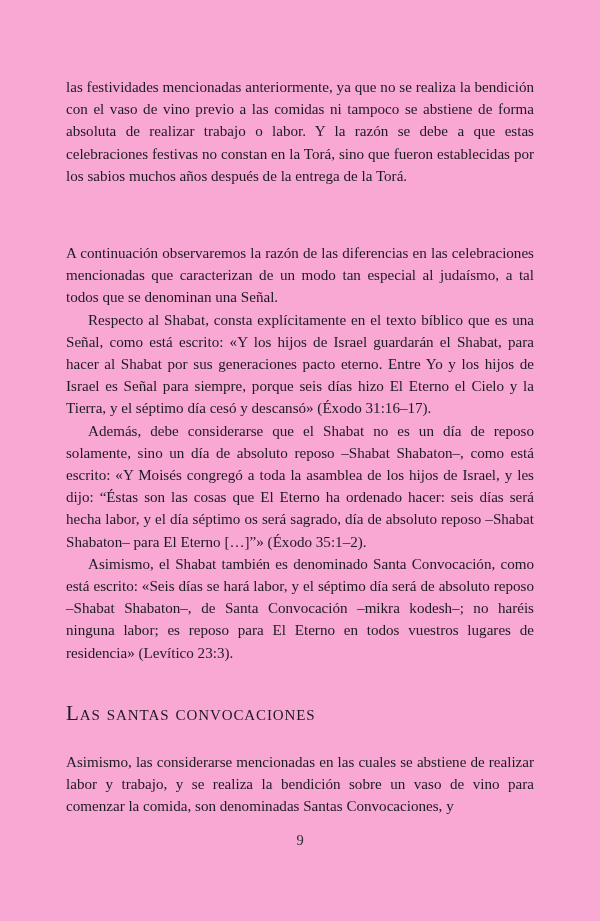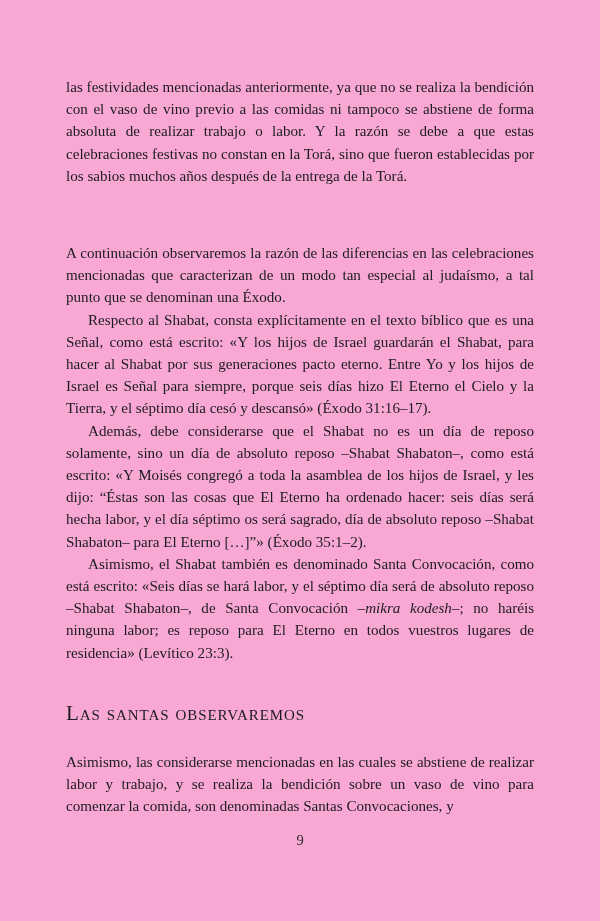--- a/index.html
+++ b/index.html
@@ -45,21 +45,21 @@
     line-height: 26px;
     font-variant: small-caps;
     letter-spacing: 0.9px;
     color: #1b1b22;
     white-space: nowrap;
   }
   .gap-before-heading { height: 33px; }
   .gap-after-heading { height: 22px; }
   .gap-before-heading-2 { height: 36px; }
   .gap-after-heading-2 { height: 25px; }
-  .italic-term { font-style: italic; }
+  .italic-term { }
   .folio {
     position: absolute;
     left: 0;
     right: 0;
     top: 831px;
     text-align: center;
     font-size: 14.5px;
     line-height: 18px;
     color: #2a2a30;
     font-family: "Liberation Serif", "DejaVu Serif", serif;
@@ -72,31 +72,31 @@
 
   <div class="text-column">
 
     <p class="body-par last-flush">las festividades mencionadas anteriormente, ya que no se realiza la bendición con el vaso de vino previo a las comidas ni tampoco se abstiene de forma absoluta de realizar trabajo o labor. Y la razón se debe a que estas celebraciones festivas no constan en la Torá, sino que fueron establecidas por los sabios muchos años después de la entrega de la Torá.</p>
 
     <div class="gap-before-heading"></div>
 
 
     <div class="gap-after-heading"></div>
 
-    <p class="body-par last-flush">A continuación observaremos la razón de las diferencias en las celebraciones mencionadas que caracterizan de un modo tan especial al judaísmo, a tal punto que se denominan una Éxodo.</p>
+    <p class="body-par last-flush">A continuación observaremos la razón de las diferencias en las celebraciones mencionadas que caracterizan de un modo tan especial al judaísmo, a tal todos que se denominan una Señal.</p>
 
     <p class="body-par indent">Respecto al Shabat, consta explícitamente en el texto bíblico que es una Señal, como está escrito: «Y los hijos de Israel guardarán el Shabat, para hacer al Shabat por sus generaciones pacto eterno. Entre Yo y los hijos de Israel es Señal para siempre, porque seis días hizo El Eterno el Cielo y la Tierra, y el séptimo día cesó y descansó» (Éxodo 31:16–17).</p>
 
     <p class="body-par indent">Además, debe considerarse que el Shabat no es un día de reposo solamente, sino un día de absoluto reposo –Shabat Shabaton–, como está escrito: «Y Moisés congregó a toda la asamblea de los hijos de Israel, y les dijo: “Éstas son las cosas que El Eterno ha ordenado hacer: seis días será hecha labor, y el día séptimo os será sagrado, día de absoluto reposo –Shabat Shabaton– para El Eterno […]”» (Éxodo 35:1–2).</p>
 
     <p class="body-par indent last-flush"><span>Asimismo, el Shabat también es denominado Santa Convocación, como está escrito: «Seis días se hará labor, y el séptimo día será de absoluto reposo –Shabat Shabaton–, de Santa Convocación –</span><span class="italic-term">mikra kodesh</span><span>–; no haréis ninguna labor; es reposo para El Eterno en todos vuestros lugares de residencia» (Levítico 23:3).</span></p>
 
     <div class="gap-before-heading-2"></div>
 
-    <h2 class="section-heading">Las santas observaremos</h2>
+    <h2 class="section-heading">Las santas convocaciones</h2>
 
     <div class="gap-after-heading-2"></div>
 
     <p class="body-par last-flush">Asimismo, las considerarse mencionadas en las cuales se abstiene de realizar labor y trabajo, y se realiza la bendición sobre un vaso de vino para comenzar la comida, son denominadas Santas Convocaciones, y</p>
 
   </div>
 
   <div class="folio">9</div>
 
 </div>

